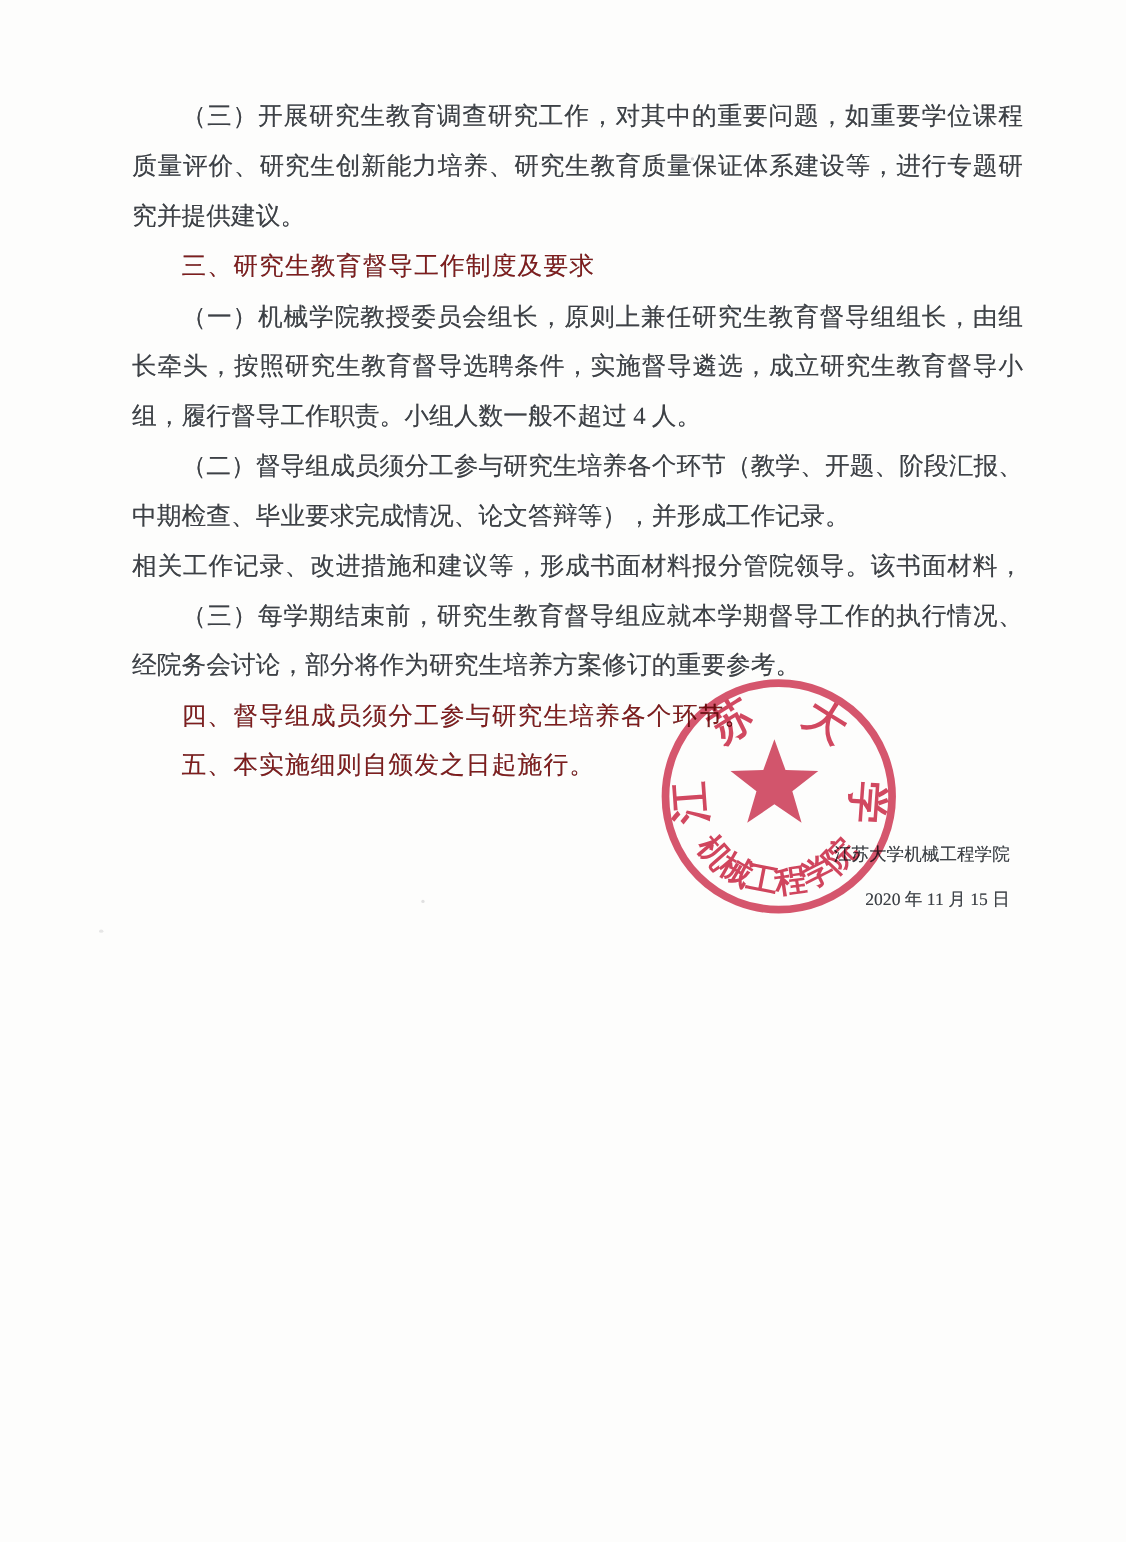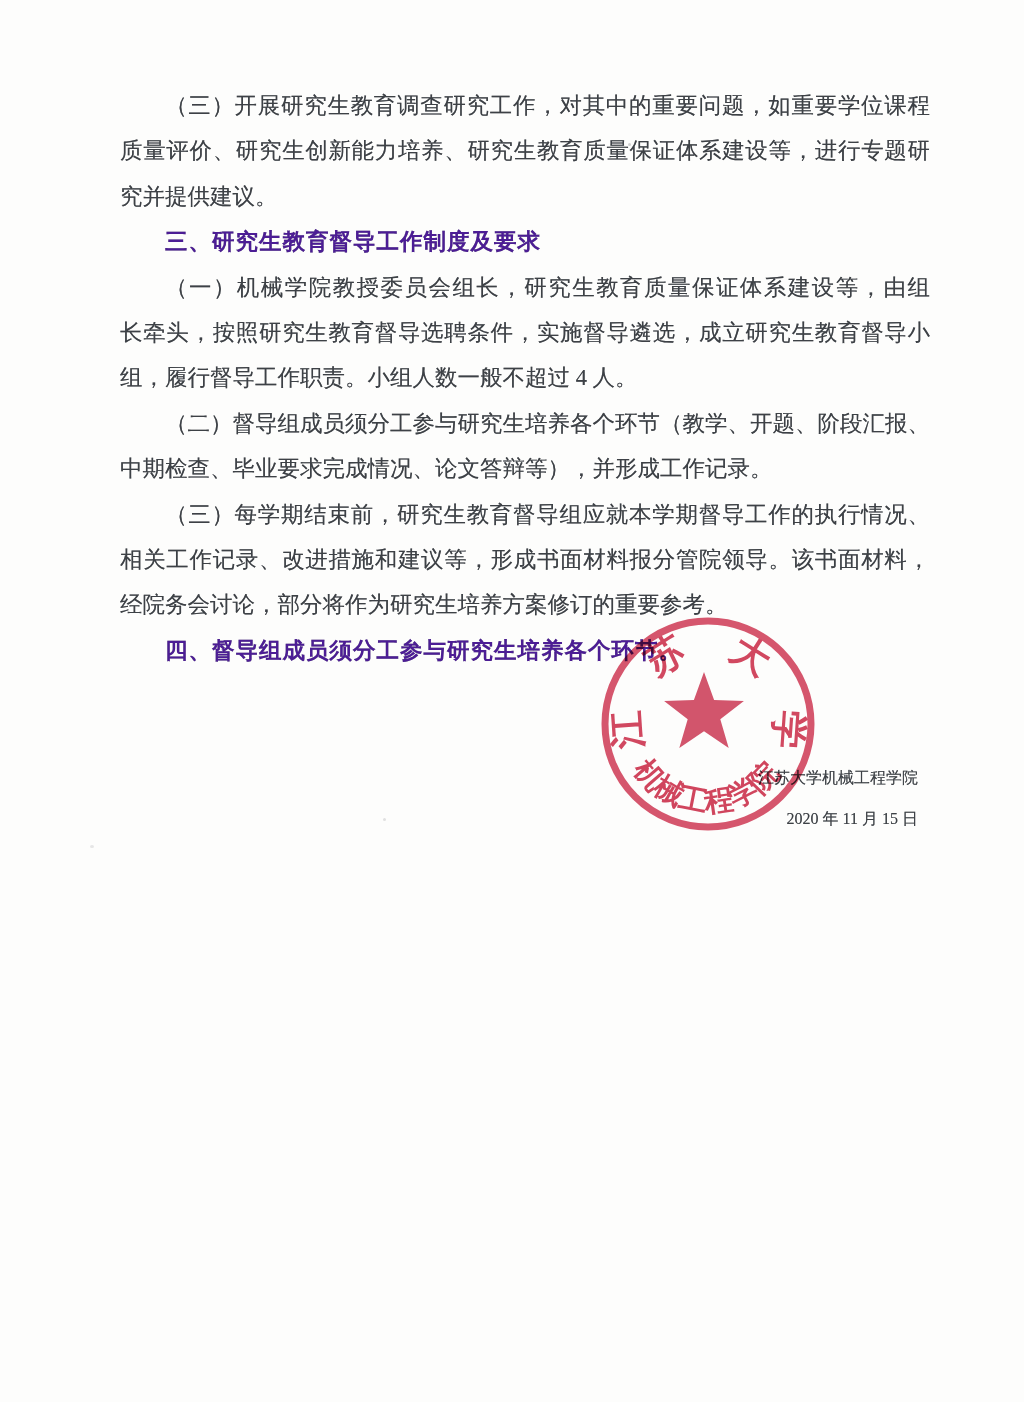--- a/index.html
+++ b/index.html
@@ -19,22 +19,22 @@
     left:120px; top:83px; width:810px;
     font-size:22.5px;
     line-height:45.4px;
     color:#3d4146;
     text-shadow:0 0 0.5px rgba(60,64,70,.55);
   }
   .line { white-space:nowrap; }
   .first { text-indent:45px; }
   .fill { text-align:justify; text-align-last:justify; white-space:normal; }
   .head {
-    font-weight:700;
-    color:#4c1d95;
+    font-weight:400;
+    color:#7f1d1d;
     font-family:"Liberation Sans","DejaVu Sans",sans-serif;
     letter-spacing:1px;
   }
   .sig {
     position:absolute;
     right:106px; top:757px;
     text-align:right;
     font-size:16px;
     line-height:41px;
     color:#3d4146;
@@ -69,29 +69,30 @@
 </head>
 <body>
 
 <div class="page">
 
   <div class="doc">
     <div class="line first fill">（三）开展研究生教育调查研究工作，对其中的重要问题，如重要学位课程</div>
     <div class="line fill">质量评价、研究生创新能力培养、研究生教育质量保证体系建设等，进行专题研</div>
     <div class="line">究并提供建议。</div>
     <div class="line first head">三、研究生教育督导工作制度及要求</div>
-    <div class="line first fill">（一）机械学院教授委员会组长，研究生教育质量保证体系建设等，由组</div>
+    <div class="line first fill">（一）机械学院教授委员会组长，原则上兼任研究生教育督导组组长，由组</div>
     <div class="line fill">长牵头，按照研究生教育督导选聘条件，实施督导遴选，成立研究生教育督导小</div>
     <div class="line">组，履行督导工作职责。小组人数一般不超过 4 人。</div>
     <div class="line first fill">（二）督导组成员须分工参与研究生培养各个环节（教学、开题、阶段汇报、</div>
     <div class="line">中期检查、毕业要求完成情况、论文答辩等），并形成工作记录。</div>
+    <div class="line fill">相关工作记录、改进措施和建议等，形成书面材料报分管院领导。该书面材料，</div>
     <div class="line first fill">（三）每学期结束前，研究生教育督导组应就本学期督导工作的执行情况、</div>
-    <div class="line fill">相关工作记录、改进措施和建议等，形成书面材料报分管院领导。该书面材料，</div>
     <div class="line">经院务会讨论，部分将作为研究生培养方案修订的重要参考。</div>
     <div class="line first head">四、督导组成员须分工参与研究生培养各个环节。</div>
+    <div class="line first head">五、本实施细则自颁发之日起施行。</div>
   </div>
 
   <div class="sig">
     <div>江苏大学机械工程学院</div>
     <div>2020 年 11 月 15 日</div>
   </div>
 
   <div class="seal">
     <svg viewBox="-132 -132 264 264" xmlns="http://www.w3.org/2000/svg">
       <g>

